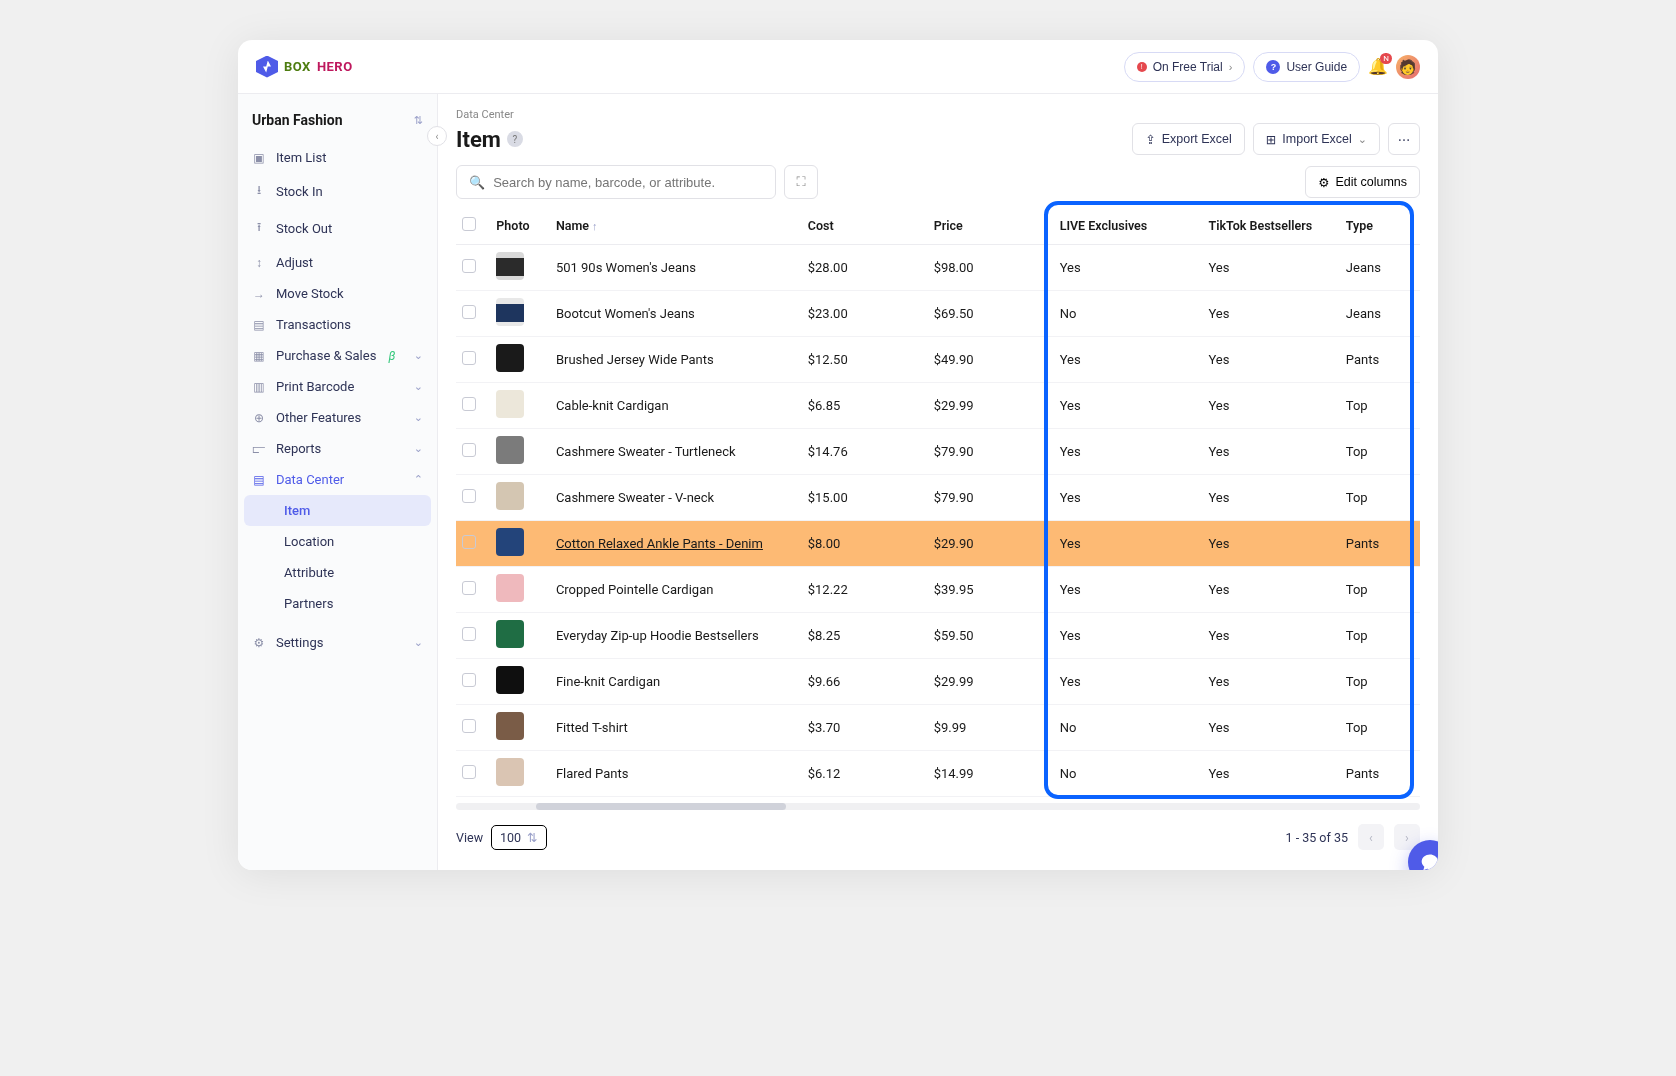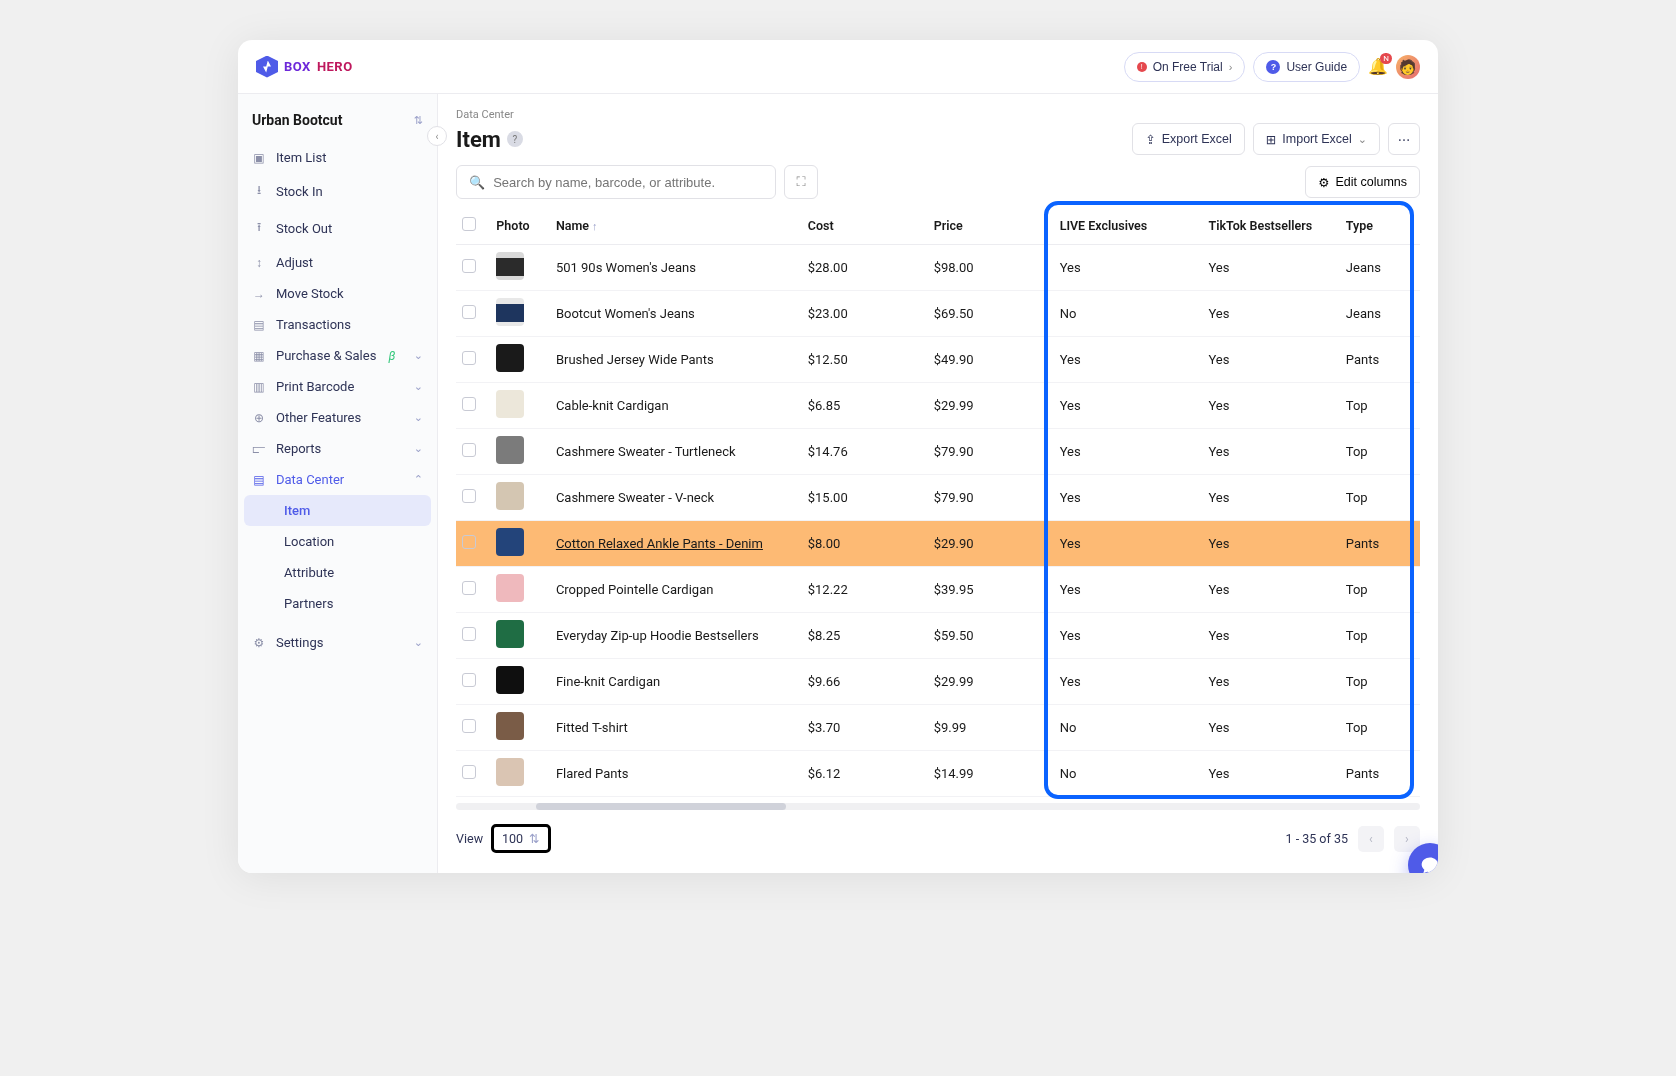--- a/index.html
+++ b/index.html
@@ -34,21 +34,21 @@
   width: 22px; height: 22px;
   background: #4f5be8;
   clip-path: polygon(50% 0, 100% 25%, 100% 75%, 50% 100%, 0 75%, 0 25%);
   position: relative;
 }
 .brand-logo::after {
   content:""; position:absolute; inset:0; margin:auto;
   width:8px; height:12px; background:#fff;
   clip-path: polygon(60% 0, 100% 50%, 60% 50%, 40% 100%, 0 50%, 40% 50%);
 }
-.brand-box { font-weight:700; font-size:13px; letter-spacing:.5px; color:#6d28d9;}
+.brand-box { font-weight:700; font-size:13px; letter-spacing:.5px; color:#4d7c0f;}
 .brand-hero { font-weight:700; font-size:13px; letter-spacing:.5px; color:#be185d;}
 .topbar-right { display:flex; align-items:center; gap:8px;}
 .pill-btn {
   display:flex; align-items:center; gap:6px;
   height:30px; padding:0 12px;
   border:1px solid #d7daf5; border-radius:16px;
   font-size:12px; color:#2e3356; background:#fff; cursor:pointer;
 }
 .dot-red { width:10px; height:10px; border-radius:50%; background:#e5484d; display:inline-flex; align-items:center; justify-content:center; color:#fff; font-size:7px;}
 .dot-blue { width:14px; height:14px; border-radius:50%; background:#4f5be8; color:#fff; font-size:9px; display:inline-flex; align-items:center; justify-content:center; font-weight:700;}
@@ -127,21 +127,21 @@
 tbody tr.hover .name { text-decoration:underline;}
 .chk { width:14px; height:14px; border:1px solid #c8cad4; border-radius:3px; display:inline-block; cursor:pointer;}
 .thumb { width:28px; height:28px; border-radius:4px; display:inline-block;}
 .sort-arrow { color:#9aa0c9; margin-left:3px; font-size:11px;}
 
 .hscroll { height:7px; background:#f0f0f2; border-radius:4px; margin-top:6px; position:relative;}
 .hscroll-thumb { position:absolute; left:80px; width:250px; height:7px; background:#d0d2da; border-radius:4px;}
 
 .footer { display:flex; justify-content:space-between; align-items:center; margin-top:14px; font-size:12.5px; color:#2e3356;}
 .page-size { display:flex; align-items:center; gap:8px;}
-.page-size .sel { border:3px solid #000000; border-radius:5px; padding:4px 8px; display:flex; align-items:center; gap:6px; cursor:pointer;}
+.page-size .sel { border:1px solid #000000; border-radius:5px; padding:4px 8px; display:flex; align-items:center; gap:6px; cursor:pointer;}
 .pager { display:flex; align-items:center; gap:10px;}
 .pager-btn { width:26px; height:26px; border-radius:5px; background:#f3f3f6; color:#b5b7c4; display:flex; align-items:center; justify-content:center; cursor:pointer;}
 
 .chat-fab {
   position:absolute; right:-14px; bottom:-14px;
   width:44px; height:44px; border-radius:50%;
   background:#4f5be8; display:flex; align-items:center; justify-content:center;
   box-shadow:0 6px 18px rgba(79,91,232,.4); cursor:pointer;
 }
 .chat-fab svg { fill:#fff; width:20px; height:20px;}
@@ -186,21 +186,21 @@
       </span>
       <span class="avatar">🧑</span>
     </div>
   </div>
 
   <div class="body">
 
     <div class="sidebar">
       <div class="collapse-handle">‹</div>
       <div class="workspace">
-        <span class="workspace-name">Urban Bootcut</span>
+        <span class="workspace-name">Urban Fashion</span>
         <span class="sort-icon">⇅</span>
       </div>
 
       <div class="nav-item">
           <span class="icn">▣</span>
           <span>Item List</span>
         </div>
       <div class="nav-item">
           <span class="icn">⭳</span>
           <span>Stock In</span>

